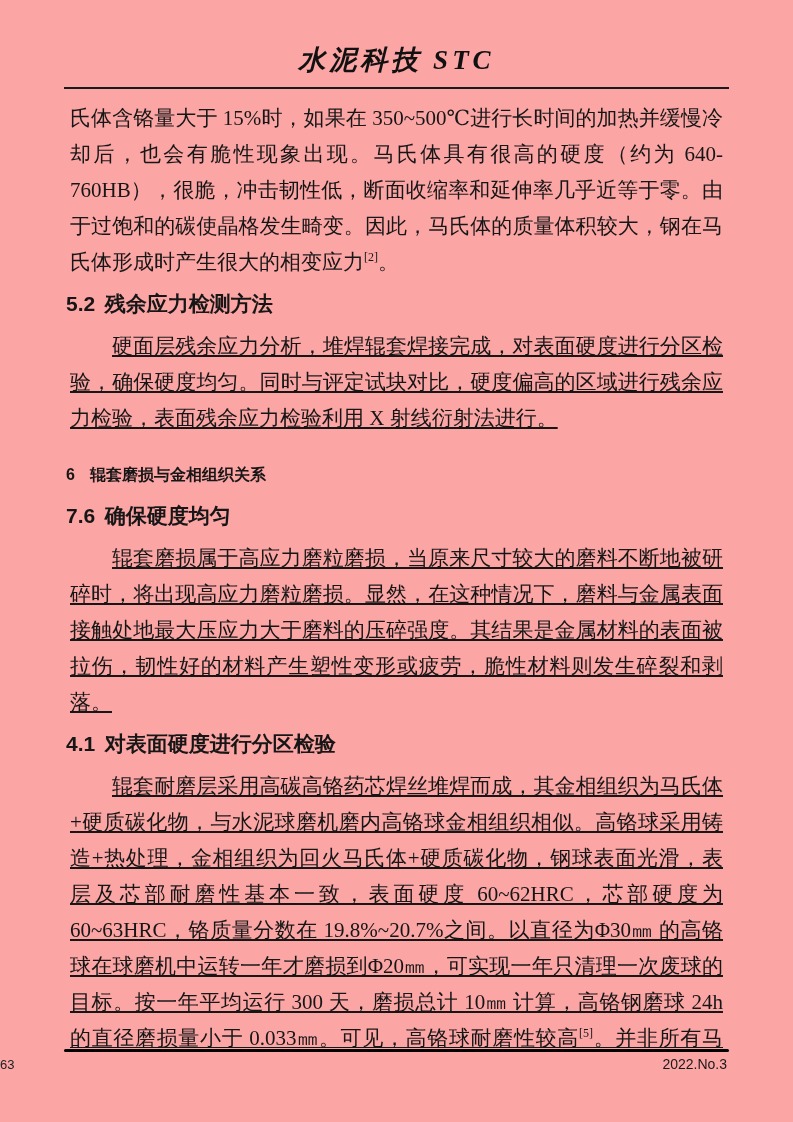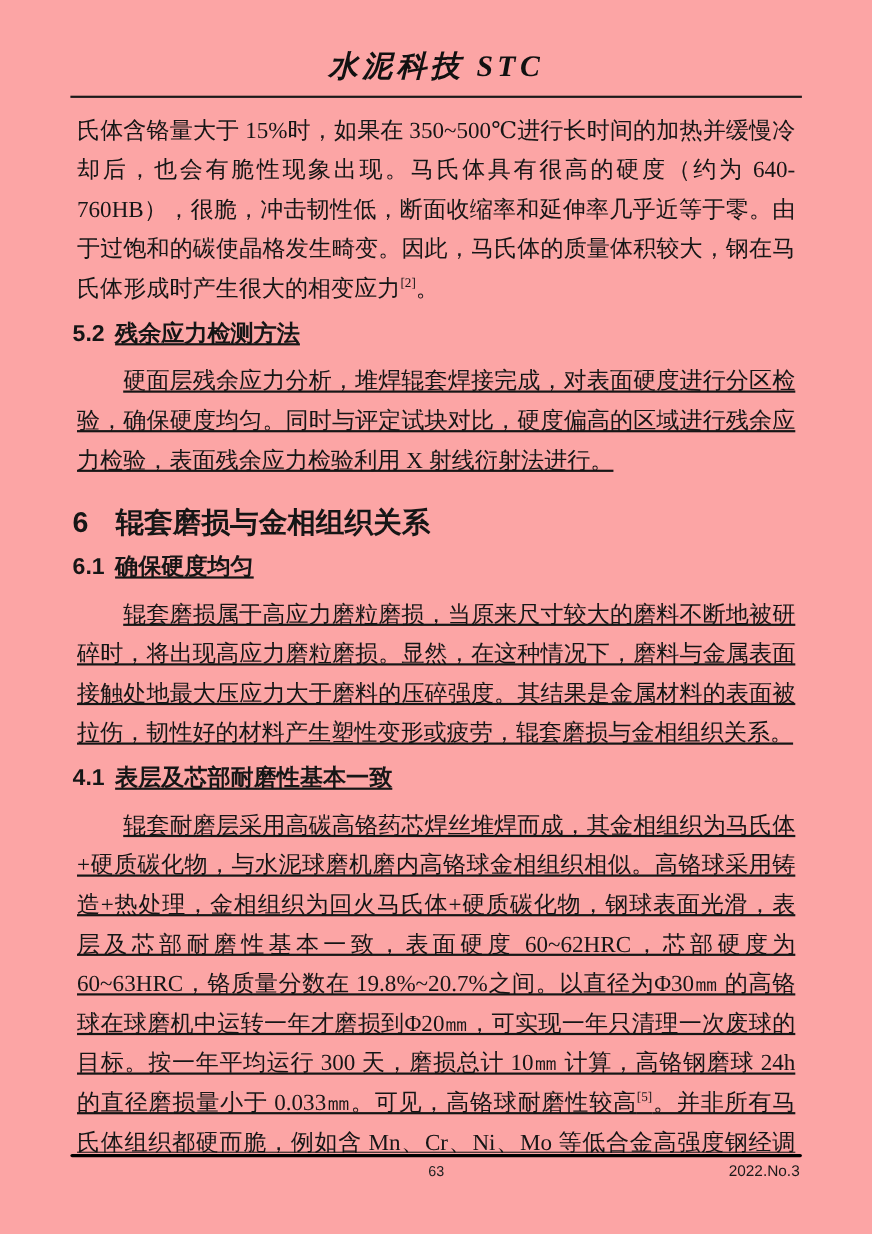--- a/index.html
+++ b/index.html
@@ -42,33 +42,32 @@
   .para.indent{text-indent:2em;text-decoration:underline;}
   .para sup{
     font-size:12px;line-height:0;vertical-align:super;
   }
   .heading{
     font-family:"Liberation Sans","DejaVu Sans",sans-serif;
     font-weight:bold;
     margin:0;
     text-align:left;
   }
-  .heading.level1{font-size:26px;line-height:42px;margin-top:18px;}
-  .heading.level2{font-size:21px;line-height:40px;text-decoration:underline;}
+  .heading.level1{font-size:16px;line-height:42px;margin-top:18px;}
+  .heading.level2{font-size:21px;line-height:40px;}
   .heading .num{display:inline-block;}
   .heading.level1 .num{margin-right:0.95em;}
   .heading.level2 .num{margin-right:0.45em;}
   
   .footer-rule{
     position:absolute;left:64px;right:64px;top:1049px;
     height:3px;background:#000;border-radius:2px;
   }
   .footer-page{
     position:absolute;top:1057px;left:0;right:0;
-    text-align:center;
     font-family:"Liberation Sans","DejaVu Sans",sans-serif;
     font-size:13px;color:#222;
   }
   .footer-issue{
     position:absolute;top:1056px;right:66px;
     font-family:Liberation Sans, sans-serif;
     font-size:14px;color:#1a1a1a;
   }
 </style>
 </head>
@@ -79,23 +78,23 @@
   <div class="journal-header">
     <span class="journal-title">水泥科技 STC</span>
   </div>
   <div class="header-rule"></div>
 
   <div class="content" id="doc">
       <p class="para"><span>氏体含铬量大于 15%时，如果在 350~500℃进行长时间的加热并缓慢冷却后，也会有脆性现象出现。马氏体具有很高的硬度（约为 640-760HB），很脆，冲击韧性低，断面收缩率和延伸率几乎近等于零。由于过饱和的碳使晶格发生畸变。因此，马氏体的质量体积较大，钢在马氏体形成时产生很大的相变应力</span><sup>[2]</sup><span>。</span></p>
       <div class="heading level2"><span class="num">5.2</span><span class="title">残余应力检测方法</span></div>
       <p class="para indent"><span>硬面层残余应力分析，堆焊辊套焊接完成，对表面硬度进行分区检验，确保硬度均匀。同时与评定试块对比，硬度偏高的区域进行残余应力检验，表面残余应力检验利用 X 射线衍射法进行。</span></p>
       <div class="heading level1"><span class="num">6</span><span class="title">辊套磨损与金相组织关系</span></div>
-      <div class="heading level2"><span class="num">6.1</span><span class="title">确保硬度均匀</span></div>
-      <p class="para indent"><span>辊套磨损属于高应力磨粒磨损，当原来尺寸较大的磨料不断地被研碎时，将出现高应力磨粒磨损。显然，在这种情况下，磨料与金属表面接触处地最大压应力大于磨料的压碎强度。其结果是金属材料的表面被拉伤，韧性好的材料产生塑性变形或疲劳，辊套磨损与金相组织关系。</span></p>
-      <div class="heading level2"><span class="num">4.1</span><span class="title">表层及芯部耐磨性基本一致</span></div>
+      <div class="heading level2"><span class="num">7.6</span><span class="title">确保硬度均匀</span></div>
+      <p class="para indent"><span>辊套磨损属于高应力磨粒磨损，当原来尺寸较大的磨料不断地被研碎时，将出现高应力磨粒磨损。显然，在这种情况下，磨料与金属表面接触处地最大压应力大于磨料的压碎强度。其结果是金属材料的表面被拉伤，韧性好的材料产生塑性变形或疲劳，脆性材料则发生碎裂和剥落。</span></p>
+      <div class="heading level2"><span class="num">4.1</span><span class="title">对表面硬度进行分区检验</span></div>
       <p class="para indent"><span>辊套耐磨层采用高碳高铬药芯焊丝堆焊而成，其金相组织为马氏体+硬质碳化物，与水泥球磨机磨内高铬球金相组织相似。高铬球采用铸造+热处理，金相组织为回火马氏体+硬质碳化物，钢球表面光滑，表层及芯部耐磨性基本一致，表面硬度 60~62HRC，芯部硬度为 60~63HRC，铬质量分数在 19.8%~20.7%之间。以直径为Φ30㎜ 的高铬球在球磨机中运转一年才磨损到Φ20㎜，可实现一年只清理一次废球的目标。按一年平均运行 300 天，磨损总计 10㎜ 计算，高铬钢磨球 24h 的直径磨损量小于 0.033㎜。可见，高铬球耐磨性较高</span><sup>[5]</sup><span>。并非所有马氏体组织都硬而脆，例如含 Mn、Cr、Ni、Mo 等低合金高强度钢经调质后的金相组织为回火马氏体，回火马氏体具有较高的强度和较好的韧性。</span></p>
     </div>
 
   <div class="footer-rule"></div>
   <div class="footer-page">63</div>
   <div class="footer-issue">2022.No.3</div>
 
 </div>
 
 </body></html>

